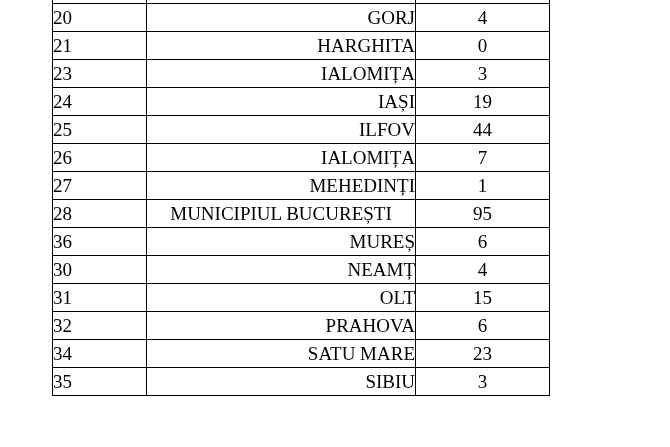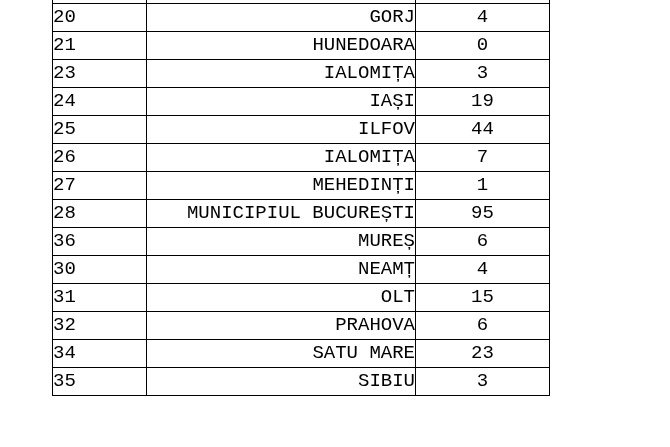--- a/index.html
+++ b/index.html
@@ -27,37 +27,37 @@
     width: 497px;
     table-layout: fixed;
   }
   table.county-table col.c-nr { width: 94px; }
   table.county-table col.c-name { width: 269px; }
   table.county-table col.c-val { width: 134px; }
   table.county-table td {
     border: 1px solid #000000;
     height: 27px;
     font-size: 19px;
-    font-family: Liberation Mono, monospace;
+    font-family: Liberation Serif, serif;
     color: #000000;
     padding: 0;
     line-height: 27px;
     overflow: hidden;
     white-space: nowrap;
   }
   td.nr {
     text-align: left;
     padding-left: 10px;
   }
   td.name {
     text-align: right;
     padding-left: 22px;
   }
   td.name.wide {
-    text-align: right;
+    text-align: center;
     padding-left: 0;
   }
   td.val {
     text-align: center;
   }
   
 </style>
 </head>
 <body>
 
@@ -74,21 +74,21 @@
         <td class="name">GIURGIU</td>
         <td class="val">10</td>
       </tr>
       <tr>
         <td class="nr">20</td>
         <td class="name">GORJ</td>
         <td class="val">4</td>
       </tr>
       <tr>
         <td class="nr">21</td>
-        <td class="name">HUNEDOARA</td>
+        <td class="name">HARGHITA</td>
         <td class="val">0</td>
       </tr>
       <tr>
         <td class="nr">23</td>
         <td class="name">IALOMIȚA</td>
         <td class="val">3</td>
       </tr>
       <tr>
         <td class="nr">24</td>
         <td class="name">IAȘI</td>

